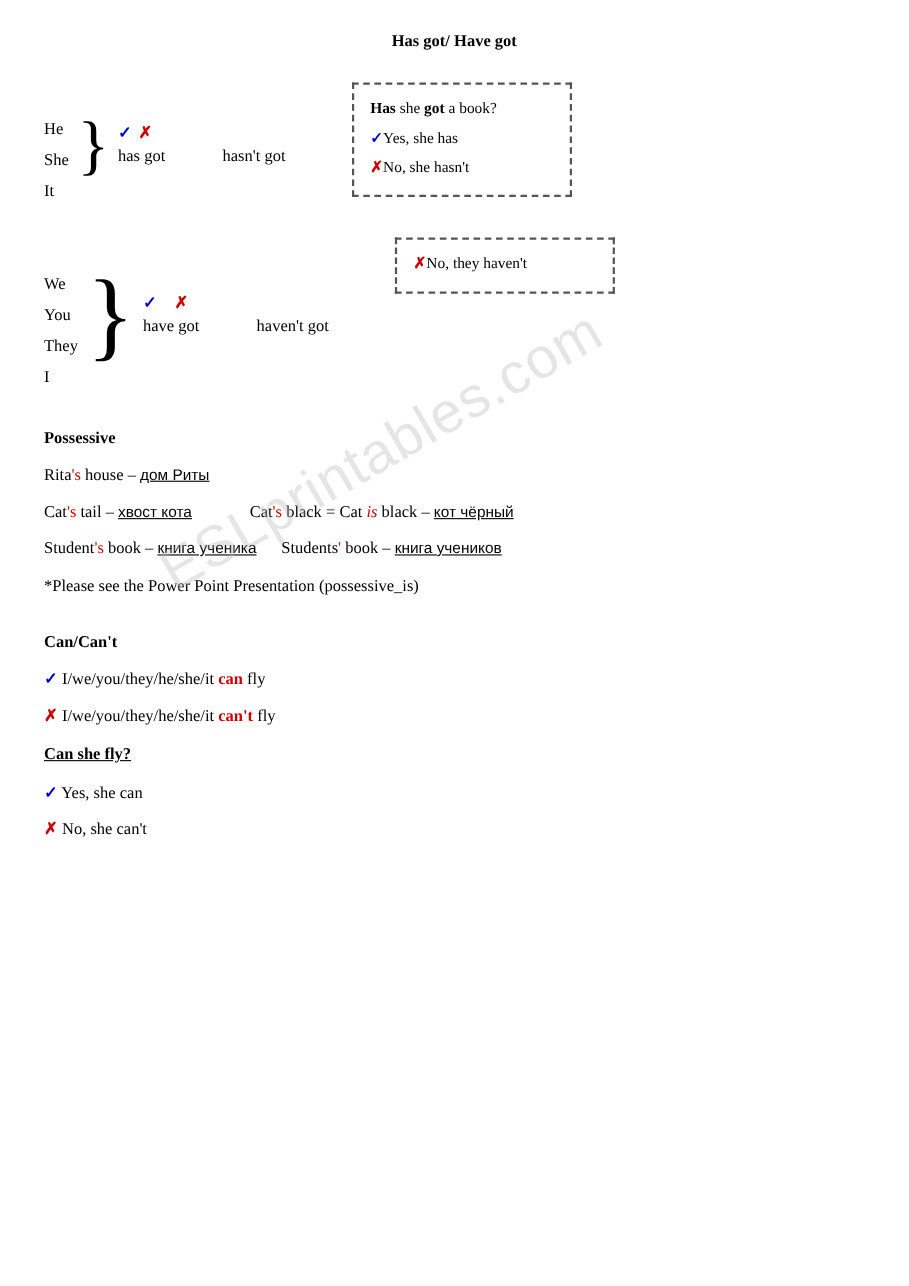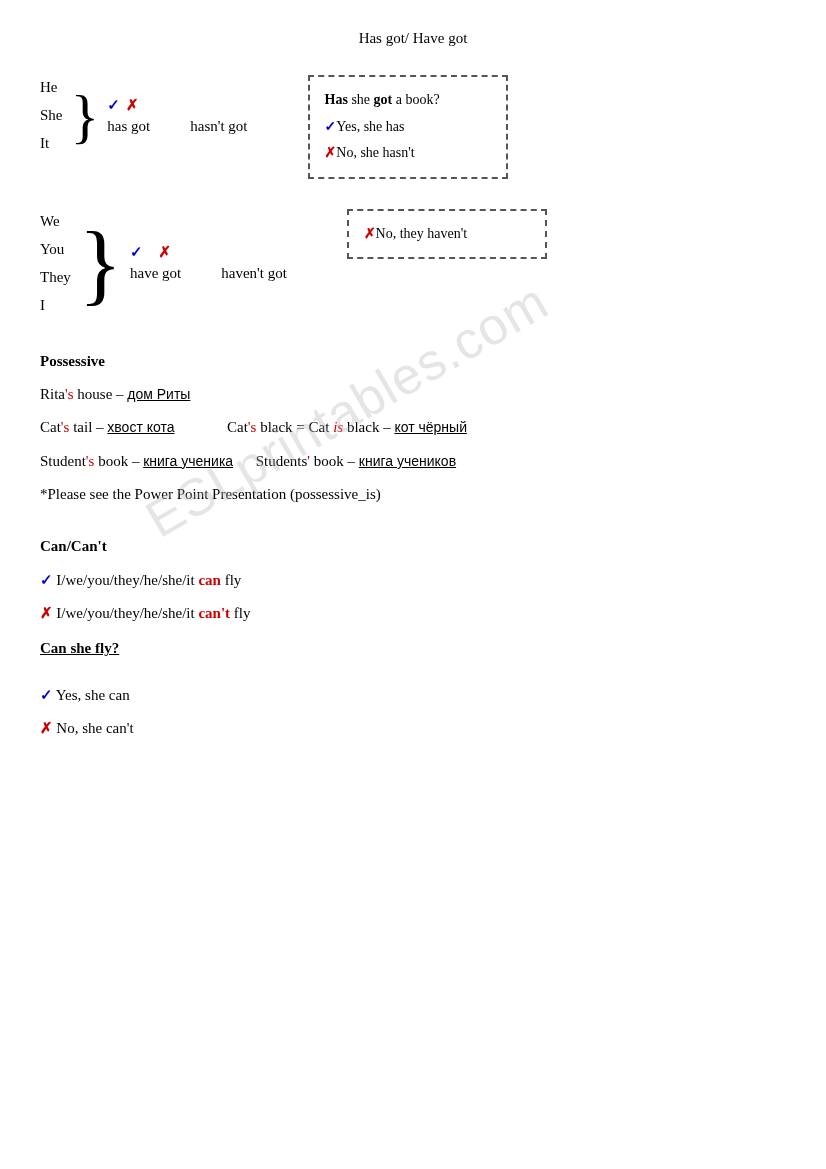--- a/index.html
+++ b/index.html
@@ -12,36 +12,37 @@
       font-family: 'Comic Sans MS', 'Chalkboard SE', cursive;
       font-size: 15px;
       color: #000;
       width: 826px;
       min-height: 1169px;
       padding: 30px 40px;
       position: relative;
     }
     .page-title {
       text-align: center;
-      font-weight: normal;
+      font-weight: bold;
       margin-bottom: 28px;
       font-size: 15px;
     }
     .section {
       margin-bottom: 30px;
     }
     .pronoun-group {
       display: flex;
       align-items: center;
       gap: 8px;
     }
     .pronoun-list {
       display: flex;
       flex-direction: column;
       gap: 4px;
+      margin-top: 31px;
     }
     .pronoun-list span {
       font-size: 15px;
       line-height: 1.6;
     }
     .bracket {
       font-size: 60px;
       line-height: 1;
       color: #000;
       font-weight: 100;
@@ -55,21 +56,21 @@
       flex-direction: column;
       justify-content: center;
     }
     .check-x {
       display: flex;
       gap: 6px;
       margin-bottom: 4px;
     }
     .verb-row {
       display: flex;
-      gap: 40px;
+      gap: 52px;
       font-size: 15px;
     }
     .example-box {
       border: 2px dashed #555;
       padding: 10px 15px;
       min-width: 200px;
       font-size: 14px;
       line-height: 1.9;
     }
     .example-box .q-line {
@@ -268,21 +269,21 @@
     <span class="cross-red">✗</span>
     <span> I/we/you/they/he/she/it </span>
     <span class="cant-highlight">can't</span>
     <span> fly</span>
   </div>
 
   <div class="can-row" style="margin-top: 8px;">
     <span class="bold-underline">Can she fly?</span>
   </div>
 
-  <div class="can-row" style="margin-top: 20px;">
+  <div class="can-row" style="margin-top: 8px;">
     <span class="check-blue">✓</span>
     <span> Yes, she can</span>
   </div>
 
   <div class="can-row" style="margin-top: 4px;">
     <span class="cross-red">✗</span>
     <span> No, she can't</span>
   </div>
 </div>
 

